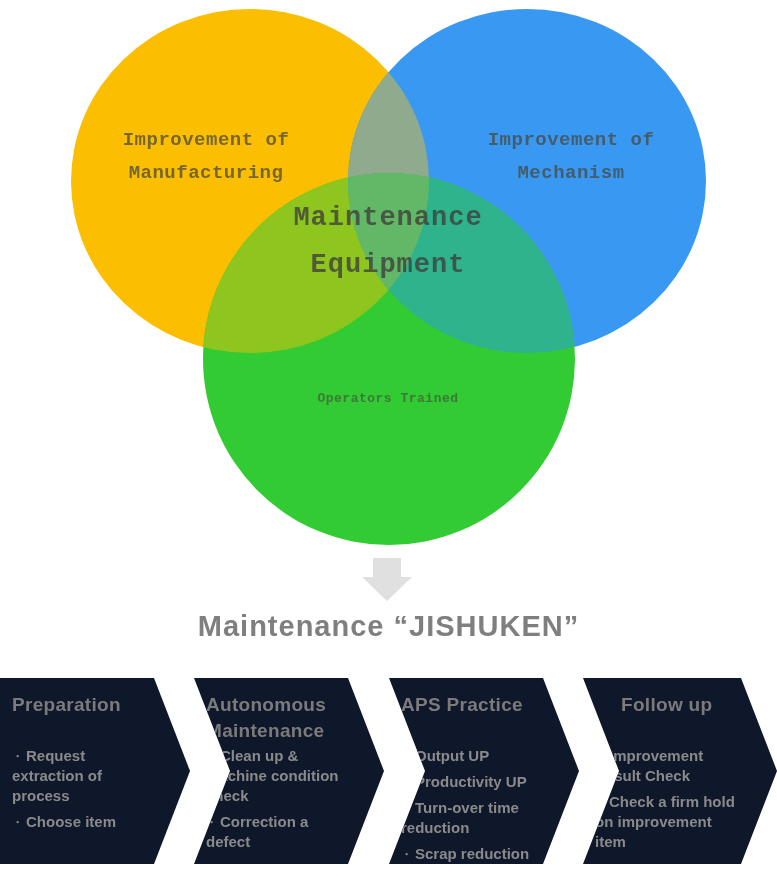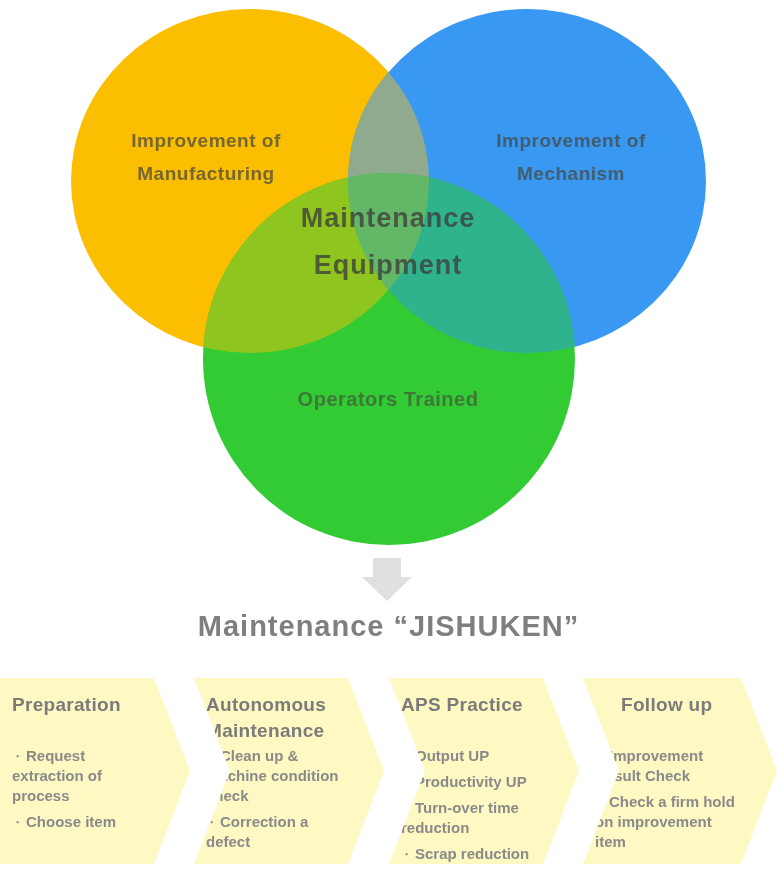--- a/index.html
+++ b/index.html
@@ -11,39 +11,40 @@
   }
   .canvas { position:absolute; inset:0; }
 
   
   .venn { position:absolute; left:0; top:0; width:777px; height:556px; }
   .venn svg { position:absolute; left:0; top:0; }
   .vlabel {
     position:absolute; text-align:center; font-weight:bold;
     font-size:19px; line-height:33px; color:rgba(72,71,64,0.74);
     letter-spacing:0.5px;
+    font-family:Liberation Mono, monospace;
   }
   .vlabel.manufacturing { left:106px; top:124px; width:200px; }
   .vlabel.mechanism     { left:471px; top:124px; width:200px; }
-  .vlabel.operators     { left:218px; top:382px; width:340px; font-size:20px; line-height:34px; color:rgba(68,70,60,0.62); }
+  .vlabel.operators     { left:218px; top:382px; width:340px; font-size:13px; line-height:34px; color:rgba(68,70,60,0.62); }
   .vlabel.center-label  { left:258px; top:195px; width:260px; font-size:27px; line-height:47px; color:rgba(62,62,58,0.78); letter-spacing:1px; }
 
   
   .arrow-wrap { position:absolute; left:362px; top:558px; width:50px; height:43px; }
 
   
   .heading {
     position:absolute; left:0; top:610px; width:777px; text-align:center;
     font-size:29px; font-weight:bold; color:#7f7f7f; letter-spacing:1px;
   }
 
   
   .steps { position:absolute; left:0; top:678px; width:777px; height:186px; display:flex; }
   .step {
-    position:relative; height:186px; background:#fef9c3;
+    position:relative; height:186px; background:#0f172a;
     padding:14px 36px 0 12px;
     clip-path:polygon(0 0, calc(100% - 36px) 0, 100% 50%, calc(100% - 36px) 100%, 0 100%, 36px 50%);
   }
   .step.first { clip-path:polygon(0 0, calc(100% - 36px) 0, 100% 50%, calc(100% - 36px) 100%, 0 100%); }
   .step1 { width:190px; }
   .step2 { width:190px; margin-left:4px; }
   .step3 { width:190px; margin-left:5px; }
   .step4 { width:194px; margin-left:4px; }
   .step-title {
     font-size:19px; line-height:26px; font-weight:bold; color:#7b7b7b;

